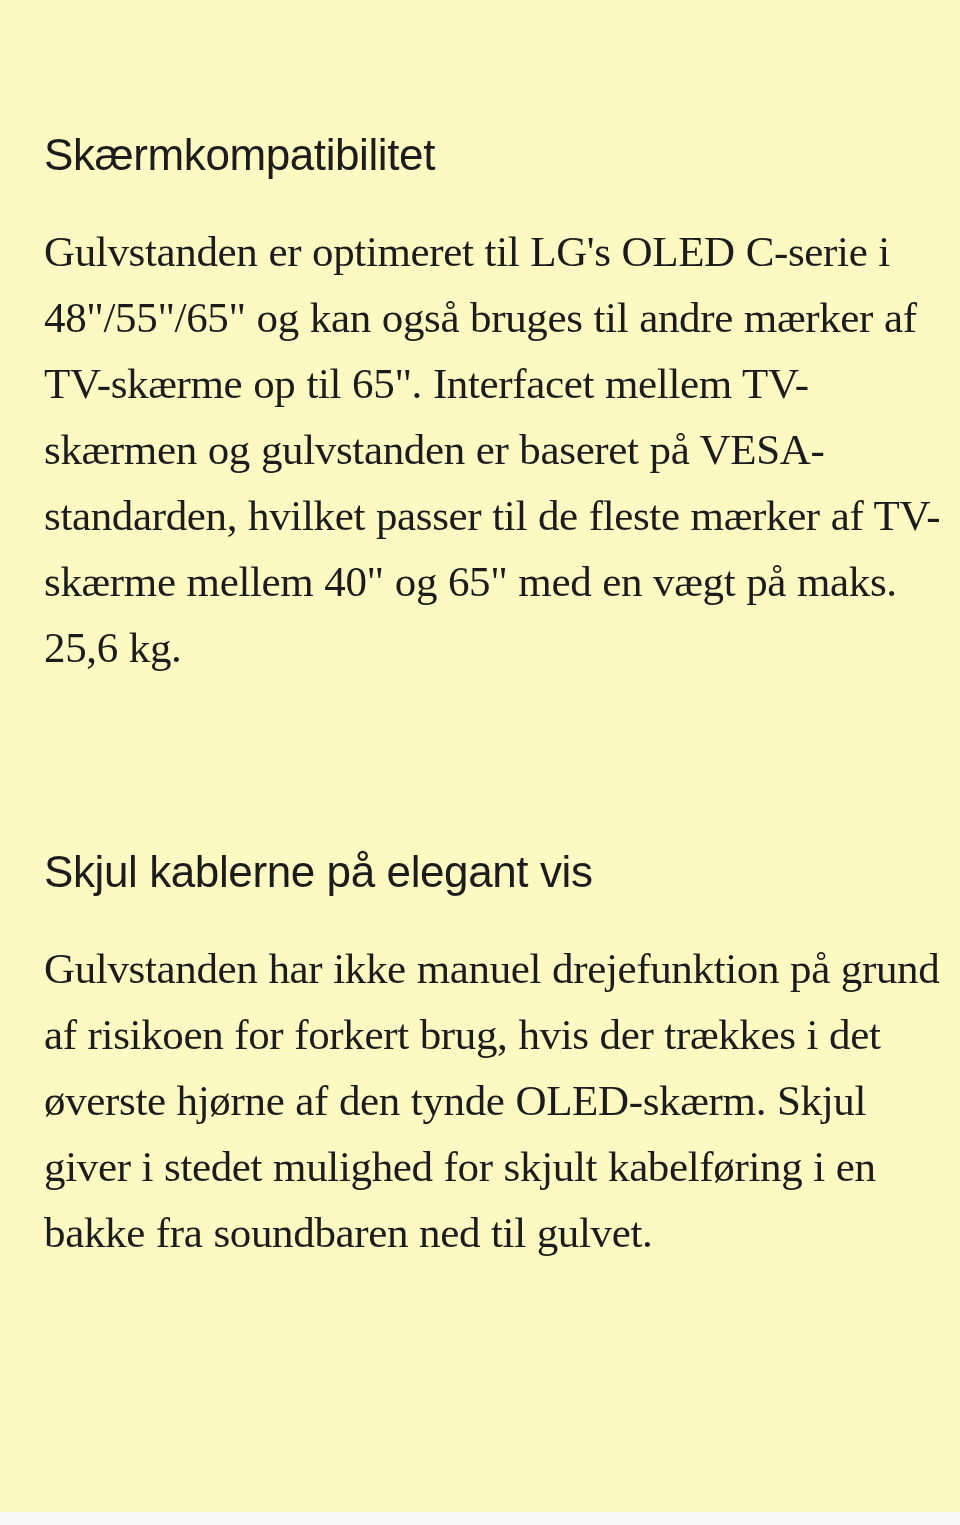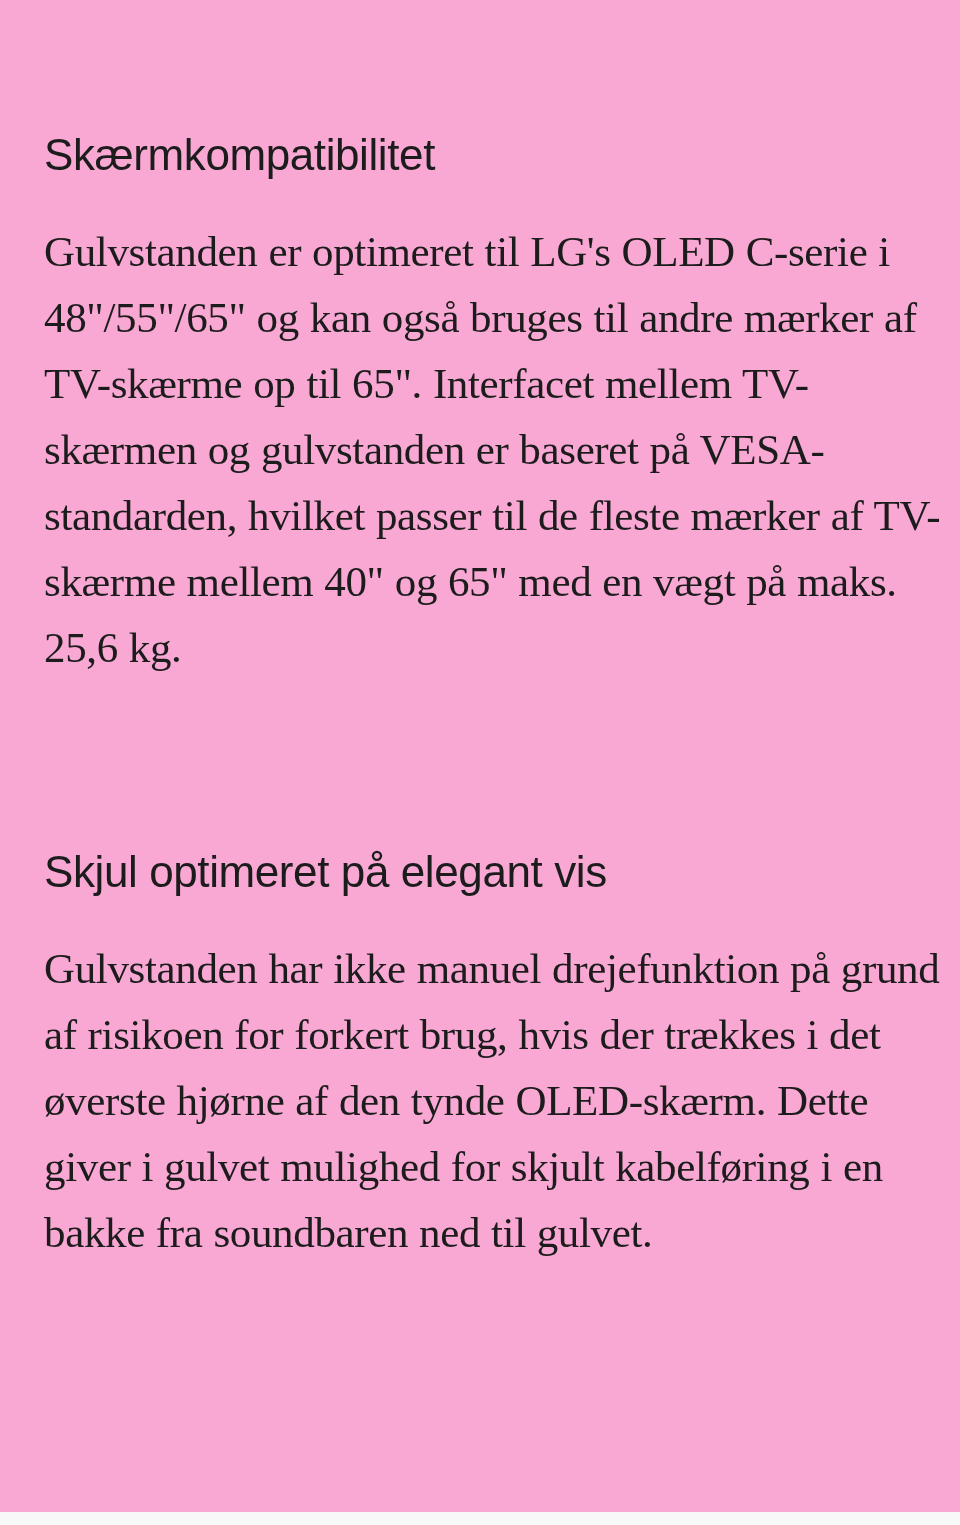--- a/index.html
+++ b/index.html
@@ -17,21 +17,21 @@
     overflow: hidden;
     position: relative;
   }
 
   .page {
     position: relative;
     width: 960px;
     height: 1525px;
     box-sizing: border-box;
     padding: 0 18px 0 44px;
-    background: #f9a8d4;
+    background: #fef9c3;
   }
 
   .content {
     position: relative;
     width: 898px;
     padding-top: 127px;
   }
 
   .section-heading {
     margin: 0;
@@ -76,21 +76,21 @@
   <div class="content">
 
     <section>
       <h2 class="section-heading">Skærmkompatibilitet</h2>
       <p class="body-paragraph">Gulvstanden er optimeret til LG's OLED C-serie i 48"/55"/65" og kan også bruges til andre mærker af TV-skærme op til 65". Interfacet mellem TV-skærmen og gulvstanden er baseret på VESA-standarden, hvilket passer til de fleste mærker af TV-skærme mellem 40" og 65" med en vægt på maks. 25,6 kg.</p>
     </section>
 
     <div class="section-gap"></div>
 
     <section>
-      <h2 class="section-heading">Skjul optimeret på elegant vis</h2>
-      <p class="body-paragraph">Gulvstanden har ikke manuel drejefunktion på grund af risikoen for forkert brug, hvis der trækkes i det øverste hjørne af den tynde OLED-skærm. Dette giver i gulvet mulighed for skjult kabelføring i en bakke fra soundbaren ned til gulvet.</p>
+      <h2 class="section-heading">Skjul kablerne på elegant vis</h2>
+      <p class="body-paragraph">Gulvstanden har ikke manuel drejefunktion på grund af risikoen for forkert brug, hvis der trækkes i det øverste hjørne af den tynde OLED-skærm. Skjul giver i stedet mulighed for skjult kabelføring i en bakke fra soundbaren ned til gulvet.</p>
     </section>
 
   </div>
 
   <div class="bottom-band"></div>
 
 </div>
 
 </body></html>

